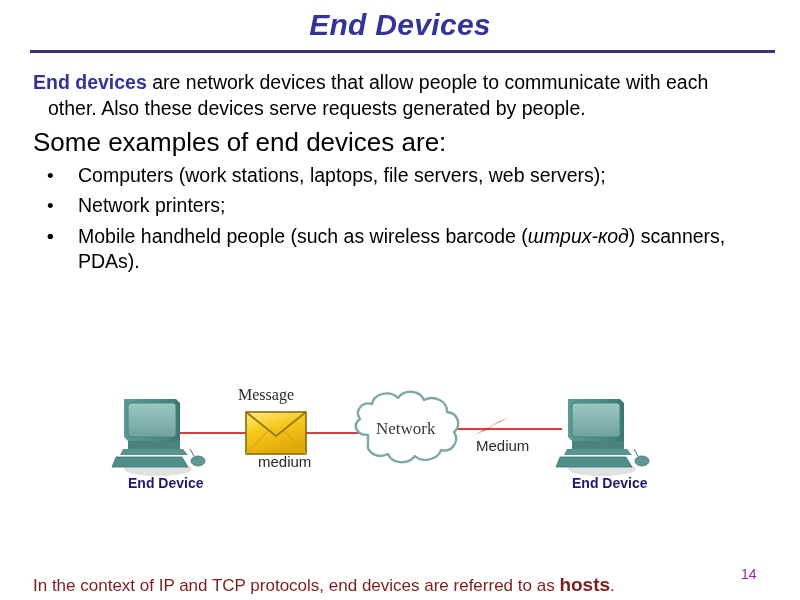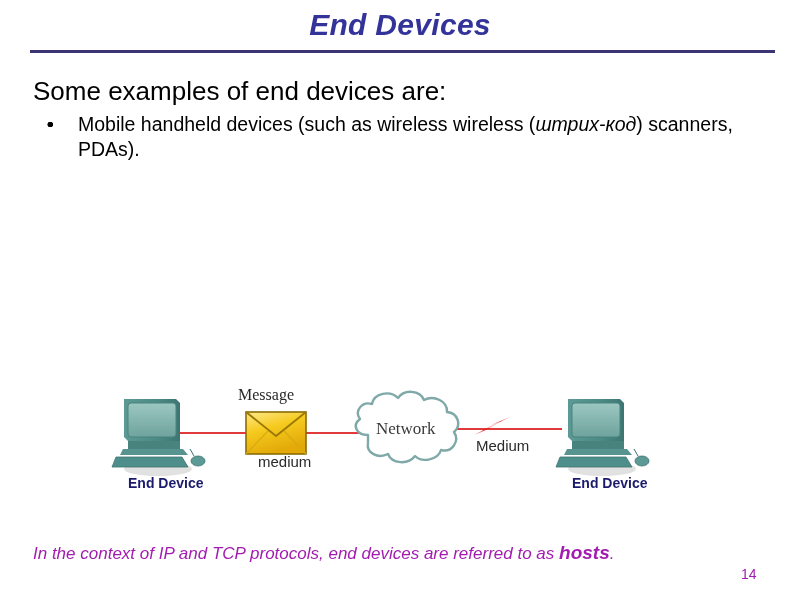--- a/index.html
+++ b/index.html
@@ -94,27 +94,26 @@
     top: 383px;
     width: 570px;
     height: 120px;
   }
   .diagram svg { display: block; }
 
   
   .footer {
     position: absolute;
     left: 33px;
-    top: 542px;
+    top: 574px;
     width: 740px;
     font-size: 17px;
     line-height: 22px;
-    color: #a21caf;
+    color: #7f1d1d;
     white-space: nowrap;
-    font-style: italic;
   }
   .footer .hosts {
     font-weight: bold;
     font-size: 19px;
   }
   .page-number {
     position: absolute;
     left: 741px;
     top: 566px;
     font-size: 14px;
@@ -122,39 +121,44 @@
   }
 </style>
 </head>
 <body>
 
 <div class="slide-title">End Devices</div>
 <div class="title-rule"></div>
 
 <div class="body-block">
 
+  <p class="para-lead">
+    <span class="lead-strong">End devices</span><span> are network devices that allow people to communicate with each other. Also these devices serve requests generated by people.</span>
+  </p>
 
   <p class="para-intro">Some examples of end devices are:</p>
 
   <ul class="bullets">
     <li>
       <span class="bullet-dot">•</span>
-    </li>
-    <li>
-      <span class="bullet-dot">•</span>
-    </li>
-    <li>
-      <span class="bullet-dot">•</span>
-    </li>
-    <li>
-      <span class="bullet-dot">•</span>
-    </li>
-    <li>
-      <span class="bullet-dot">•</span>
-      <span>Mobile handheld devices (such as wireless wireless (</span><i>штрих-код</i><span>) scanners, PDAs).</span>
+      <span>Computers (work stations, laptops, file servers, web servers);</span>
+    </li>
+    <li>
+      <span class="bullet-dot">•</span>
+      <span>Network printers;</span>
+    </li>
+    <li>
+      <span class="bullet-dot">•</span>
+    </li>
+    <li>
+      <span class="bullet-dot">•</span>
+    </li>
+    <li>
+      <span class="bullet-dot">•</span>
+      <span>Mobile handheld people (such as wireless barcode (</span><i>штрих-код</i><span>) scanners, PDAs).</span>
     </li>
   </ul>
 </div>
 
 <div class="diagram">
   <svg width="570" height="120" viewBox="0 0 570 120" xmlns="http://www.w3.org/2000/svg">
     <defs>
       <linearGradient id="gScreen" x1="0" y1="0" x2="0" y2="1">
         <stop offset="0%" stop-color="#9cc7c1"></stop>
         <stop offset="100%" stop-color="#6fa39d"></stop>

